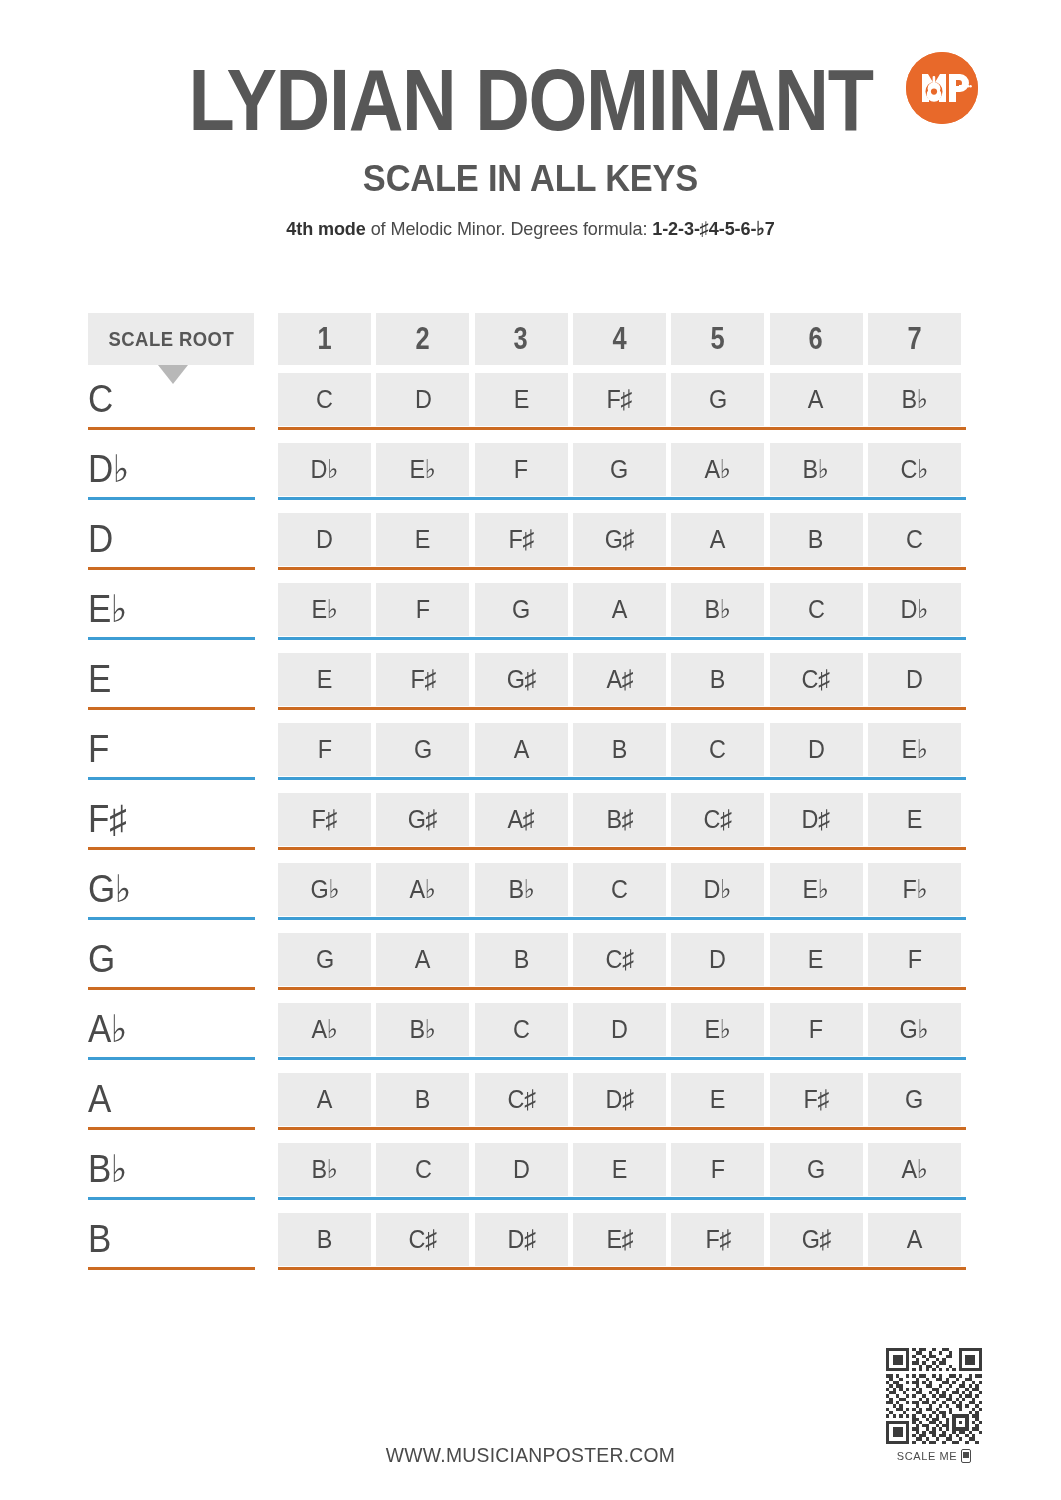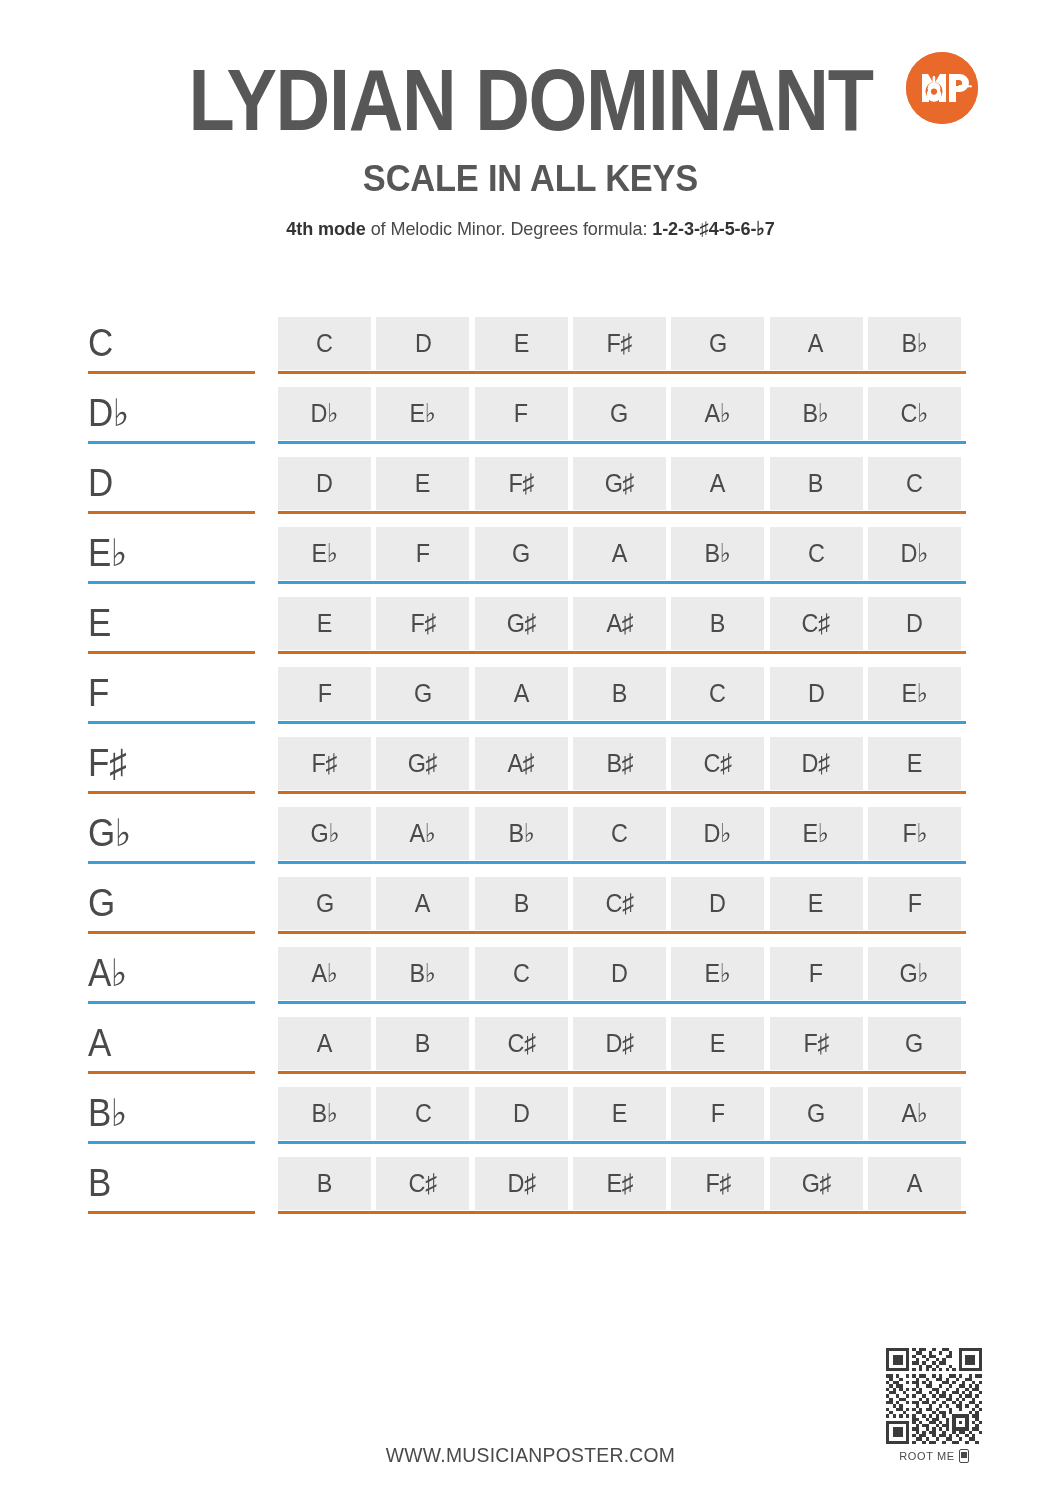--- a/index.html
+++ b/index.html
@@ -244,20 +244,47 @@
 
 <div class="title-block">
   <h1 class="poster-title">LYDIAN DOMINANT</h1>
   <h2 class="poster-subtitle">SCALE IN ALL KEYS</h2>
   <p class="poster-formula">
     <span class="b">4th mode</span><span> of Melodic Minor. Degrees formula: </span><span class="b">1-2-3-♯4-5-6-♭7</span>
   </p>
 </div>
 
 <div class="table" id="scale-table">
+    <div class="head-row">
+      <div class="root-head">
+        <span class="root-head-label">SCALE ROOT</span>
+      </div>
+      <div class="root-arrow"></div>
+      <div class="degree-cell" style="left: 190px;">
+        <span class="degree-num">1</span>
+      </div>
+      <div class="degree-cell" style="left: 288.3px;">
+        <span class="degree-num">2</span>
+      </div>
+      <div class="degree-cell" style="left: 386.6px;">
+        <span class="degree-num">3</span>
+      </div>
+      <div class="degree-cell" style="left: 484.9px;">
+        <span class="degree-num">4</span>
+      </div>
+      <div class="degree-cell" style="left: 583.2px;">
+        <span class="degree-num">5</span>
+      </div>
+      <div class="degree-cell" style="left: 681.5px;">
+        <span class="degree-num">6</span>
+      </div>
+      <div class="degree-cell" style="left: 779.8px;">
+        <span class="degree-num">7</span>
+      </div>
+    </div>
     <div class="row">
       <div class="root-label-box">
         <span class="root-label">C</span>
       </div>
       <div class="root-rule" style="background: rgb(204, 107, 34);"></div>
       <div class="note-cell" style="left: 190px;">
         <span class="note-text">C</span>
       </div>
       <div class="note-cell" style="left: 288.3px;">
         <span class="note-text">D</span>
@@ -857,16 +884,16 @@
       <rect x="8" y="28" width="1" height="1"></rect>
         <rect x="11" y="28" width="1" height="1"></rect>
       <rect x="13" y="28" width="2" height="1"></rect>
         <rect x="17" y="28" width="1" height="1"></rect>
       <rect x="20" y="28" width="2" height="1"></rect>
         <rect x="24" y="28" width="1" height="1"></rect>
       <rect x="27" y="28" width="1" height="1"></rect>
     </g>
   </svg>
   <div class="scan-me">
-    <span>ROOT ME</span>
+    <span>SCALE ME</span>
     <span class="phone-icon"></span>
   </div>
 </div>
 
 </body></html>

